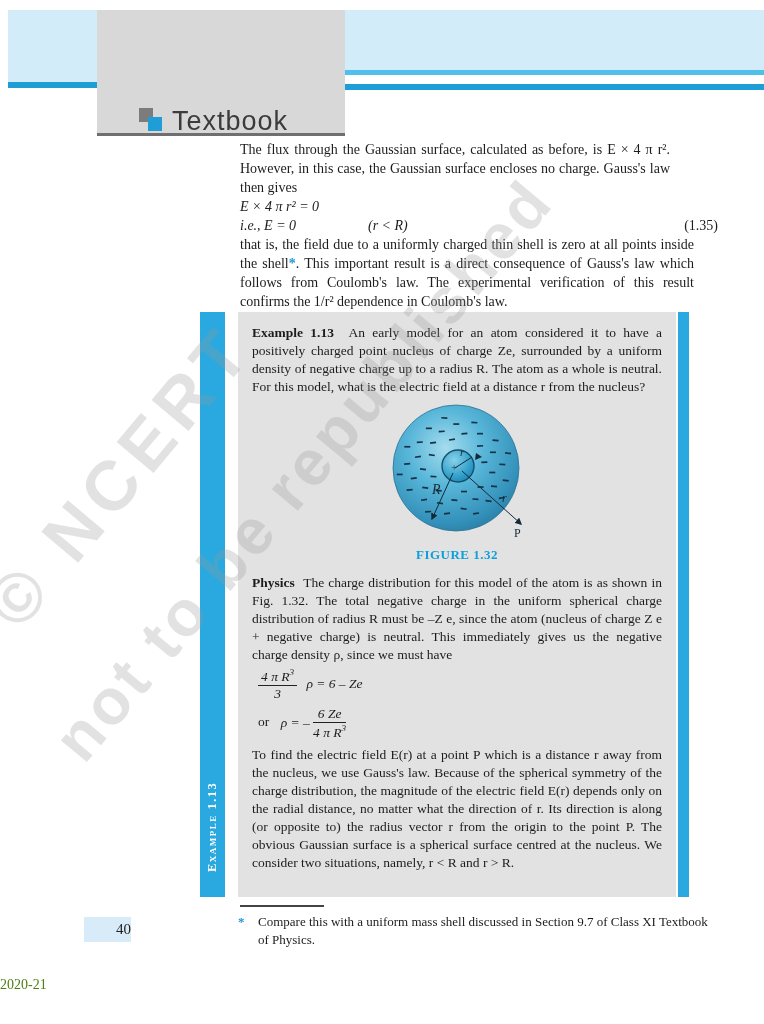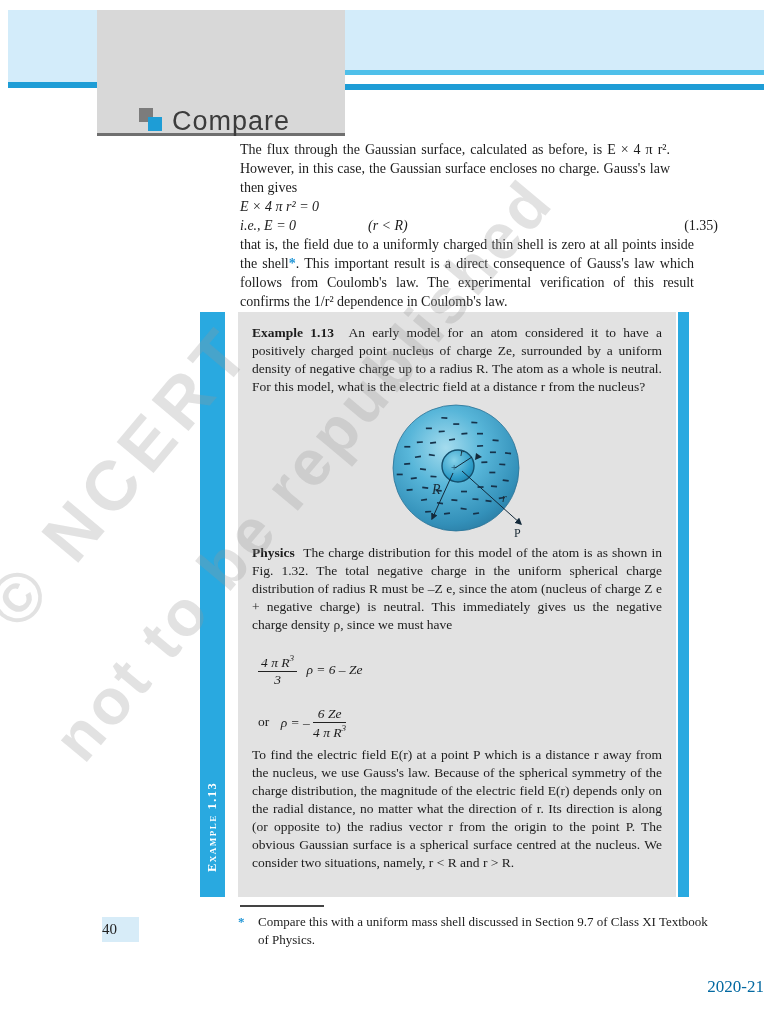--- a/index.html
+++ b/index.html
@@ -66,51 +66,51 @@
   }
 
   
   .fig-holder{position:relative;width:410px;height:142px;margin:4px 0 2px 0;}
   .fig-caption{
     text-align:center;font-weight:bold;color:#0e9ed8;font-size:13px;
     letter-spacing:0.5px;margin:4px 0 10px 0;
   }
 
   
-  .eq-block{margin:20px 0 6px 6px;font-style:italic;}
+  .eq-block{margin:4px 0 6px 6px;font-style:italic;}
   .frac{display:inline-block;text-align:center;vertical-align:middle;line-height:1.05;}
   .frac .num{display:block;border-bottom:1px solid #222;padding:0 3px 1px 3px;}
   .frac .den{display:block;padding-top:1px;}
   sup{font-size:9px;}
   .eq-rhs{margin-left:6px;}
   .eq-prefix{font-style:normal;margin-right:8px;}
 
   
   .footnote-rule{left:240px;top:905px;width:84px;height:2px;background:#444;}
   .footnote{left:238px;top:913px;width:470px;font-size:13px;line-height:18px;display:flex;}
   .footnote .ast{color:#2196d6;font-weight:bold;width:20px;flex:none;}
   .pagenum{
-    left:102px;top:917px;width:37px;height:25px;background:#d7ecf8;
-    text-align:left;font-size:15px;line-height:25px;color:#222;
-  }
-  .footer-year{left:0;right:0;top:977px;text-align:right;font-size:17px;color:#0369a1;}
+    left:84px;top:917px;width:47px;height:25px;background:#d7ecf8;
+    text-align:right;font-size:15px;line-height:25px;color:#222;
+  }
+  .footer-year{left:0;right:0;top:977px;text-align:left;font-size:14px;color:#4d7c0f;}
 </style>
 </head>
 <body>
 
 <div class="abs band" style="left:8px;top:10px;right:0;height:60px;"></div>
 <div class="abs band" style="left:8px;top:70px;width:90px;height:12px;"></div>
 <div class="abs stripe-dark" style="left:8px;top:82px;width:90px;height:6px;"></div>
 <div class="abs stripe-light" style="left:345px;top:70px;right:0;height:5px;"></div>
 <div class="abs stripe-dark" style="left:345px;top:84px;right:0;height:6px;"></div>
 
 <div class="abs physics-box">
   <span class="sq sq-gray"></span>
   <span class="sq sq-blue"></span>
-  <span class="physics-title">Compare</span>
+  <span class="physics-title">Textbook</span>
 </div>
 
 <div class="abs watermark">
   <div class="wm1">© NCERT</div>
   <div class="wm2">not to be republished</div>
 </div>
 
 <div class="abs intro">
   <p class="indent">The flux through the Gaussian surface, calculated as before, is E × 4 π r². However, in this case, the Gaussian surface encloses no charge. Gauss's law then gives</p>
   <div class="eqline">
@@ -203,20 +203,21 @@
         <path d="M224,51 L230,55 L223,58 z" fill="#13293a"></path>
         <line x1="201" y1="71" x2="180" y2="117" stroke="#13293a" stroke-width="1" marker-end="url(#arr)"></line>
         <line x1="210" y1="69" x2="269" y2="122" stroke="#13293a" stroke-width="1" marker-end="url(#arr)"></line>
         <text x="199" y="69" font-size="11" fill="#10334a" font-family="Liberation Serif, serif">+</text>
         <text x="208" y="54" font-size="11" font-style="italic" fill="#1a2a35" font-family="Liberation Serif, serif">r</text>
         <text x="180" y="92" font-size="14" font-style="italic" fill="#1a2a35" font-family="Liberation Serif, serif">R</text>
         <text x="250" y="100" font-size="12" font-style="italic" fill="#1a2a35" font-family="Liberation Serif, serif">r</text>
         <text x="262" y="135" font-size="12" fill="#1a2a35" font-family="Liberation Serif, serif">P</text>
       </svg>
     </div>
+    <div class="fig-caption">FIGURE 1.32</div>
 
     <p>
       <b>Physics</b>&nbsp;&nbsp;<span>The charge distribution for this model of the atom is as shown in Fig. 1.32. The total negative charge in the uniform spherical charge distribution of radius R must be –Z e, since the atom (nucleus of charge Z e + negative charge) is neutral. This immediately gives us the negative charge density ρ, since we must have</span>
     </p>
 
     <div class="eq-block">
       <span class="frac">
         <span class="num"><span>4 π R</span><sup>3</sup></span>
         <span class="den">3</span>
       </span>

